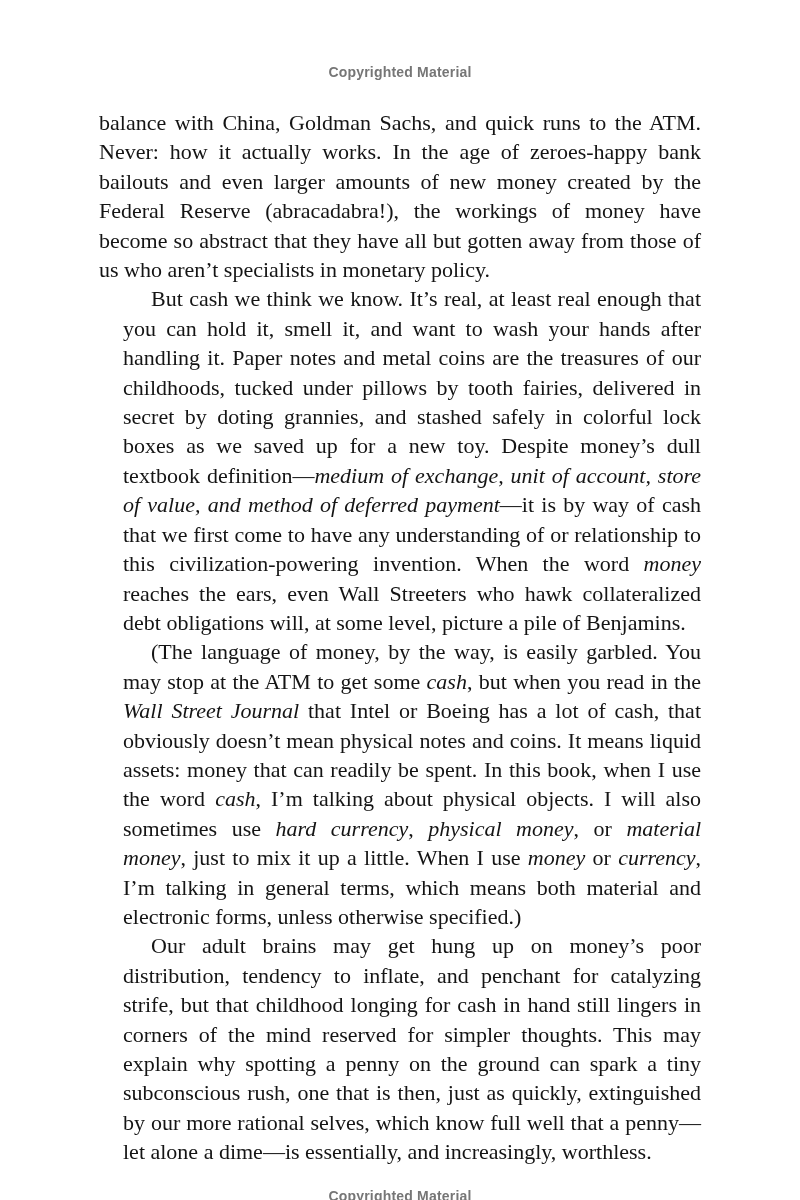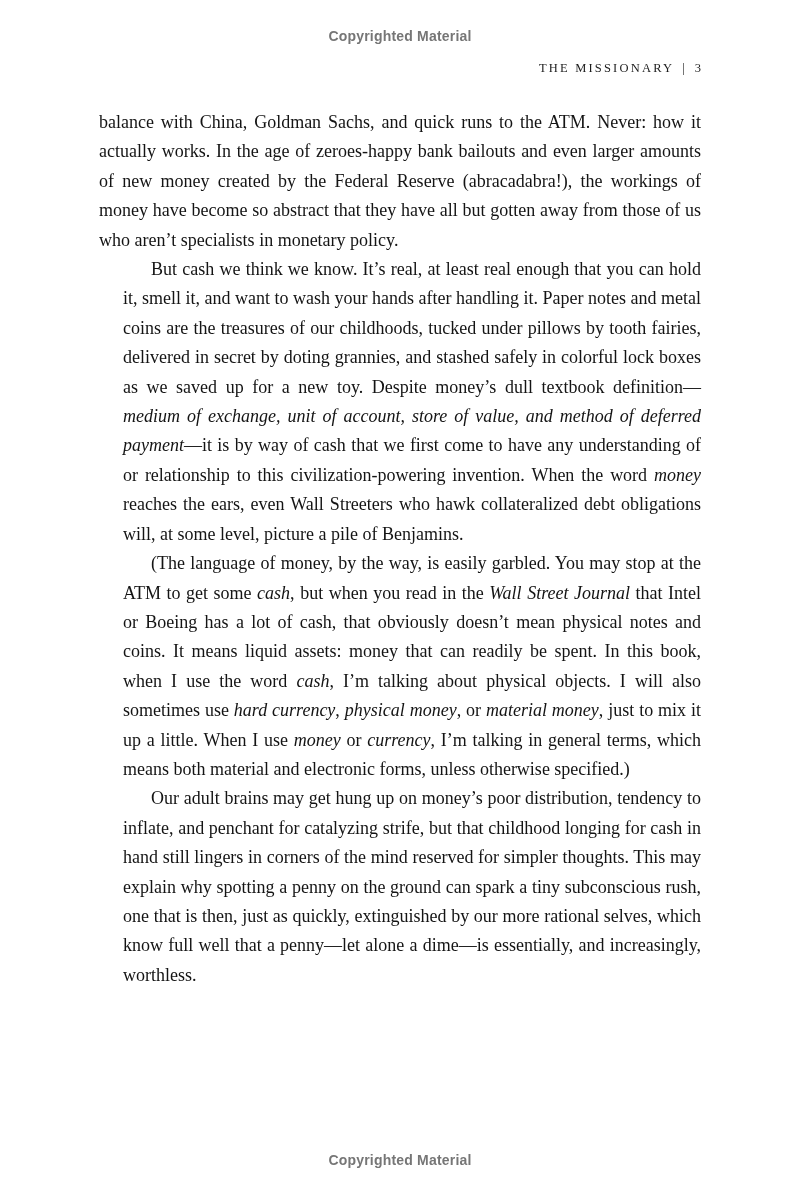--- a/index.html
+++ b/index.html
@@ -15,20 +15,21 @@
   .copyright-notice {
     position: absolute;
     left: 0;
     width: 800px;
     text-align: center;
     font-family: "Liberation Sans", sans-serif;
     font-size: 14px;
     font-weight: bold;
     letter-spacing: 0.2px;
     color: #767676;
+    margin-top: 36px;
   }
   .copyright-notice.top { top: 28px; }
   .copyright-notice.bottom { top: 1152px; }
   .running-head {
     position: absolute;
     top: 61px;
     left: 99px;
     width: 602px;
     text-align: right;
     font-family: "Liberation Serif", serif;
@@ -45,41 +46,38 @@
   }
   .running-head .pagenum {
     letter-spacing: 0;
   }
   .body-text {
     position: absolute;
     top: 108px;
     left: 99px;
     width: 602px;
     font-family: "Liberation Serif", serif;
-    font-size: 18px;
+    font-size: 22px;
     line-height: 29.4px;
     color: #141414;
     text-align: justify;
     hyphens: auto;
     -webkit-hyphens: auto;
   }
   .body-text p { margin: 0; }
   .body-text p.indent { text-indent: 28px; margin-left: 24px; }
   .body-text i { font-style: italic; }
 </style>
 </head>
 <body>
 
 <div class="page">
 
   <div class="copyright-notice top">Copyrighted Material</div>
 
-  <div class="running-head">
-    <span>THE MISSIONARY</span><span class="sep">|</span><span class="pagenum">3</span>
-  </div>
 
   <div class="body-text">
       <p class=""><span>balance with China, Goldman Sachs, and quick runs to the ATM. Never: how it actually works. In the age of zeroes-happy bank bailouts and even larger amounts of new money created by the Federal Reserve (abracadabra!), the workings of money have become so abstract that they have all but gotten away from those of us who aren’t specialists in monetary policy.</span></p>
       <p class="indent"><span>But cash we think we know. It’s real, at least real enough that you can hold it, smell it, and want to wash your hands after handling it. Paper notes and metal coins are the treasures of our childhoods, tucked under pillows by tooth fairies, delivered in secret by doting grannies, and stashed safely in colorful lock boxes as we saved up for a new toy. Despite money’s dull textbook definition—</span><i>medium of exchange, unit of account, store of value, and method of deferred payment</i><span>—it is by way of cash that we first come to have any understanding of or relationship to this civilization-powering invention. When the word </span><i>money</i><span> reaches the ears, even Wall Streeters who hawk collateralized debt obligations will, at some level, picture a pile of Benjamins.</span></p>
       <p class="indent"><span>(The language of money, by the way, is easily garbled. You may stop at the ATM to get some </span><i>cash</i><span>, but when you read in the </span><i>Wall Street Journal</i><span> that Intel or Boeing has a lot of cash, that obviously doesn’t mean physical notes and coins. It means liquid assets: money that can readily be spent. In this book, when I use the word </span><i>cash</i><span>, I’m talking about physical objects. I will also sometimes use </span><i>hard currency</i><span>, </span><i>physical money</i><span>, or </span><i>material money</i><span>, just to mix it up a little. When I use </span><i>money</i><span> or </span><i>currency</i><span>, I’m talking in general terms, which means both material and electronic forms, unless otherwise specified.)</span></p>
       <p class="indent"><span>Our adult brains may get hung up on money’s poor distribution, tendency to inflate, and penchant for catalyzing strife, but that childhood longing for cash in hand still lingers in corners of the mind reserved for simpler thoughts. This may explain why spotting a penny on the ground can spark a tiny subconscious rush, one that is then, just as quickly, extinguished by our more rational selves, which know full well that a penny—let alone a dime—is essentially, and increasingly, worthless.</span></p>
     </div>
 
   <div class="copyright-notice bottom">Copyrighted Material</div>
 

